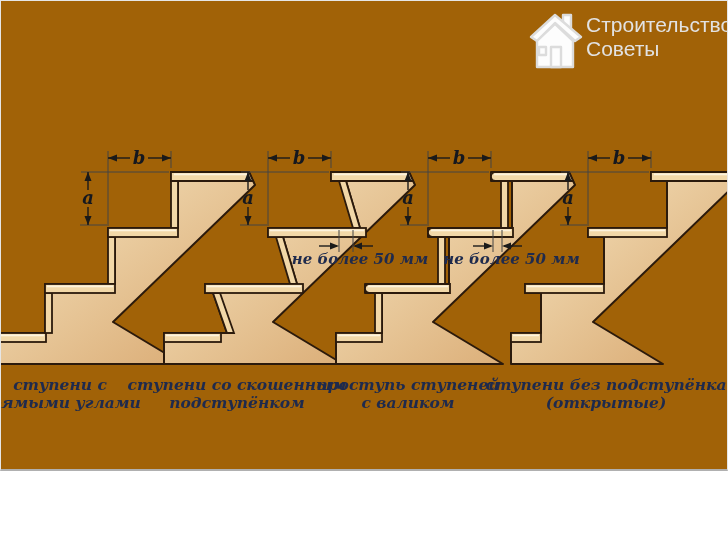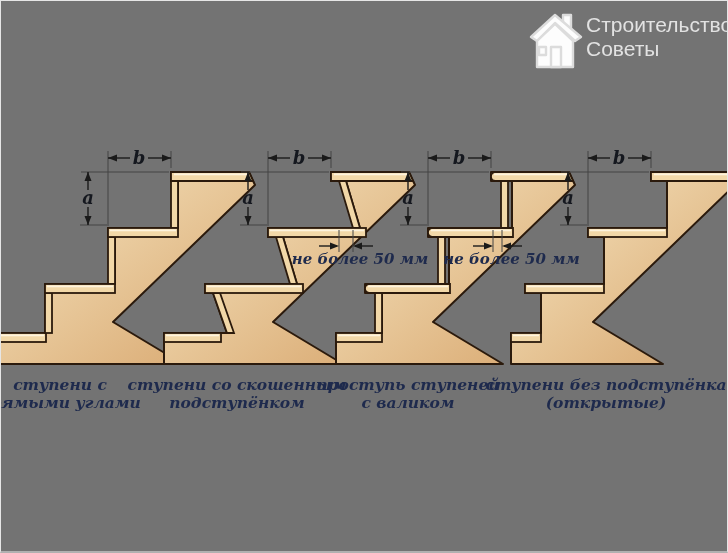--- a/index.html
+++ b/index.html
@@ -1,20 +1,20 @@
 <!DOCTYPE html>
 <html><head>
 <meta charset="utf-8">
 <style>
   html,body{margin:0;padding:0;background:#fff;}
   .frame{
     position:relative;
-    width:728px;height:553px;
+    width:728px;height:471px;
     box-sizing:border-box;
-    background:#737373;
+    background:#a16207;
     border:1px solid #e6e6e6;
     border-bottom:2px solid #b0b0b0;
     overflow:hidden;
     font-family:"DejaVu Serif", serif;
   }
   svg{display:block;}
   text{user-select:none;}
 </style>
 </head>
 <body>

